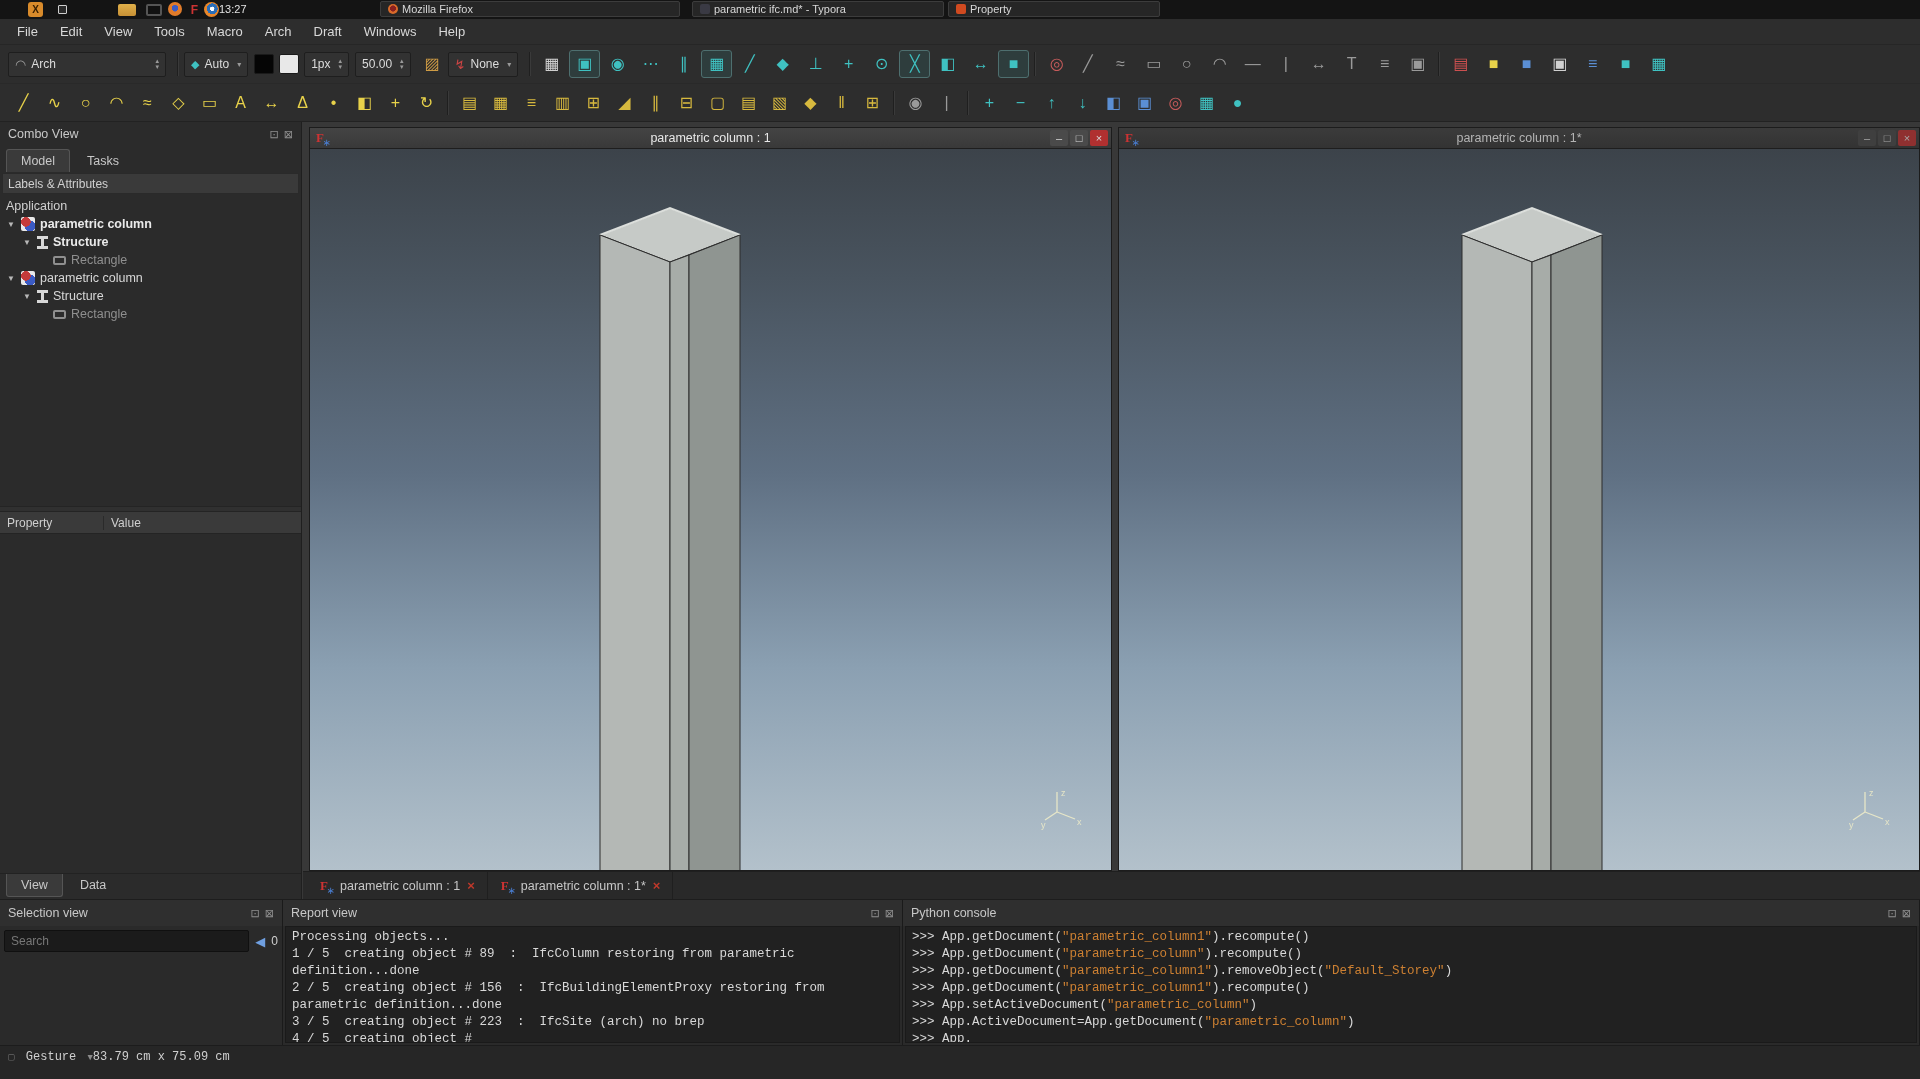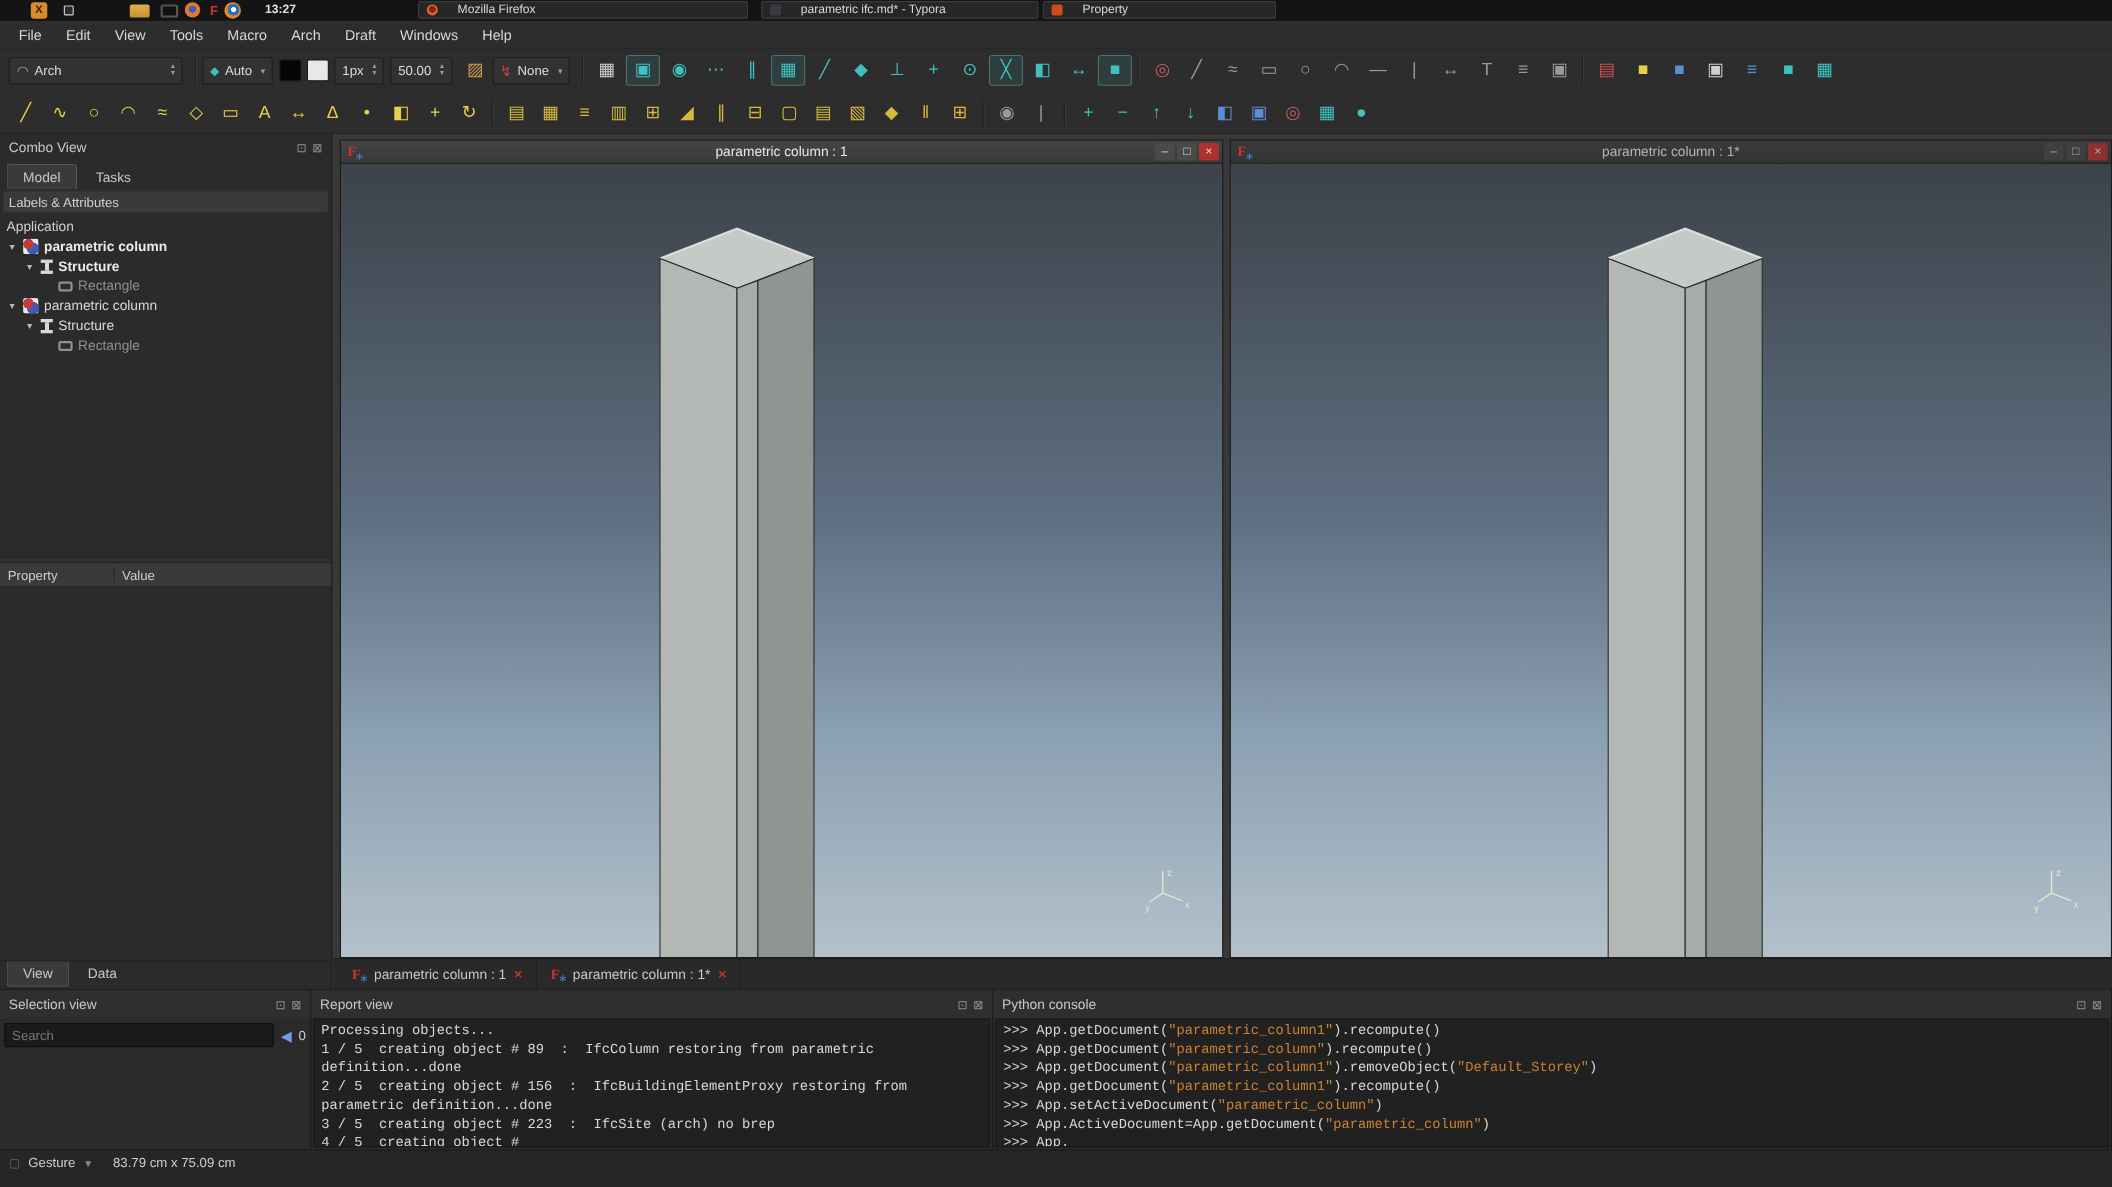--- a/index.html
+++ b/index.html
@@ -11,22 +11,22 @@
   
   #taskbar { position:absolute; left:0; top:0; width:1920px; height:19px; background:#141414; }
   .sys-ico { position:absolute; top:2px; width:15px; height:15px; border-radius:3px; display:flex; align-items:center; justify-content:center; font-size:10px; font-weight:bold; }
   #x-app-icon { left:28px; background:#d98b2b; color:#3a2000; }
   #window-icon { left:58px; width:9px; height:9px; top:5px; border:1px solid #cfcfcf; border-radius:1px; background:#2a2a2a; }
   #folder-icon { left:118px; width:18px; height:12px; top:4px; background:linear-gradient(#e0b04a,#c79035); border-radius:2px; }
   #display-icon { left:146px; width:16px; height:12px; top:4px; background:#111; border:2px solid #555; border-radius:2px; }
   #firefox-icon-sys { left:168px; width:14px; height:14px; background:radial-gradient(circle at 50% 45%, #3b5bc4 0 30%, #e07b2a 32% 100%); border-radius:50%; }
   #freecad-icon-sys { left:187px; background:transparent; color:#cc3333; font-size:12px; }
   #blender-icon { left:204px; width:15px; height:15px; background:radial-gradient(circle at 55% 45%, #fff 0 18%, #2a6db8 20% 45%, #e8862a 47% 100%); border-radius:50%; }
-  #clock { position:absolute; left:241px; top:3px; font-size:11px; color:#e2e2e2; font-weight:bold; }
-  .task-btn { position:absolute; top:1px; height:16px; background:#262626; border:1px solid #3c3c3c; border-radius:2px; display:flex; align-items:center; gap:18px; padding:0 7px; font-size:11px; color:#d8d8d8; overflow:hidden; white-space:nowrap; }
+  #clock { position:absolute; left:219px; top:3px; font-size:11px; color:#e2e2e2; font-weight:normal; }
+  .task-btn { position:absolute; top:1px; height:16px; background:#262626; border:1px solid #3c3c3c; border-radius:2px; display:flex; align-items:center; gap:4px; padding:0 7px; font-size:11px; color:#d8d8d8; overflow:hidden; white-space:nowrap; }
   .tb-ico { width:10px; height:10px; border-radius:50%; flex:0 0 auto; }
   .tb-ico.firefox-icon { background:radial-gradient(circle at 50% 45%, #8a2020 0 40%, #d86a2a 42% 100%); }
   .tb-ico.typora-icon { background:#3a3a44; border-radius:2px; }
   .tb-ico.freecad-icon { background:#d04a20; border-radius:2px; }
   
   #menubar { position:absolute; left:0; top:19px; width:1920px; height:26px; background:#2d2d2d; display:flex; align-items:center; padding-left:6px; border-bottom:1px solid #262626; }
   .menu-item { padding:3px 11px; font-size:13px; color:#d8d8d8; border-radius:2px; }
   
   .toolbar-row { position:absolute; left:0; width:1920px; display:flex; align-items:center; background:#2d2d2d; padding-left:8px; }
   #toolbar1 { top:45px; height:39px; border-bottom:1px solid #292929; }
@@ -119,21 +119,21 @@
   #search-row { display:flex; align-items:center; padding:4px 4px 0 4px; gap:6px; }
   #search-input { flex:1; height:22px; background:#1b1b1b; border:1px solid #101010; border-radius:2px; color:#e5e5e5; font-size:12px; padding:0 6px; font-family:"Liberation Sans", sans-serif; }
   #search-input::placeholder { color:#777; }
   .clear-ico { color:#6f9fe0; font-size:13px; }
   #sel-count { font-size:12px; color:#d0d0d0; }
   .mono { font-family:Liberation Mono, monospace; font-size:12.5px; line-height:17px; color:#d8d8d8; padding:2px 6px; white-space:pre; }
   .pystr { color:#cd8032; }
   
   #statusbar { position:absolute; left:0; top:1045px; width:1920px; height:34px; background:#262626; border-top:1px solid #1c1c1c; display:flex; align-items:flex-start; padding:4px 10px 0 8px; font-size:12px; color:#cfcfcf; }
   #status-left { flex:1; }
-  #status-right { display:flex; gap:18px; align-items:center; }
+  #status-right { display:flex; align-items:center;font-family:Liberation Mono, monospace; }
   .dim { color:#8a8a8a; font-size:9px; margin-left:4px; }
   .nav-cube { color:#666; font-size:11px; margin-right:4px; }
 </style>
 </head>
 <body>
 
 <div id="root">
 
   <div id="taskbar">
     <span class="sys-ico" id="x-app-icon">X</span>

